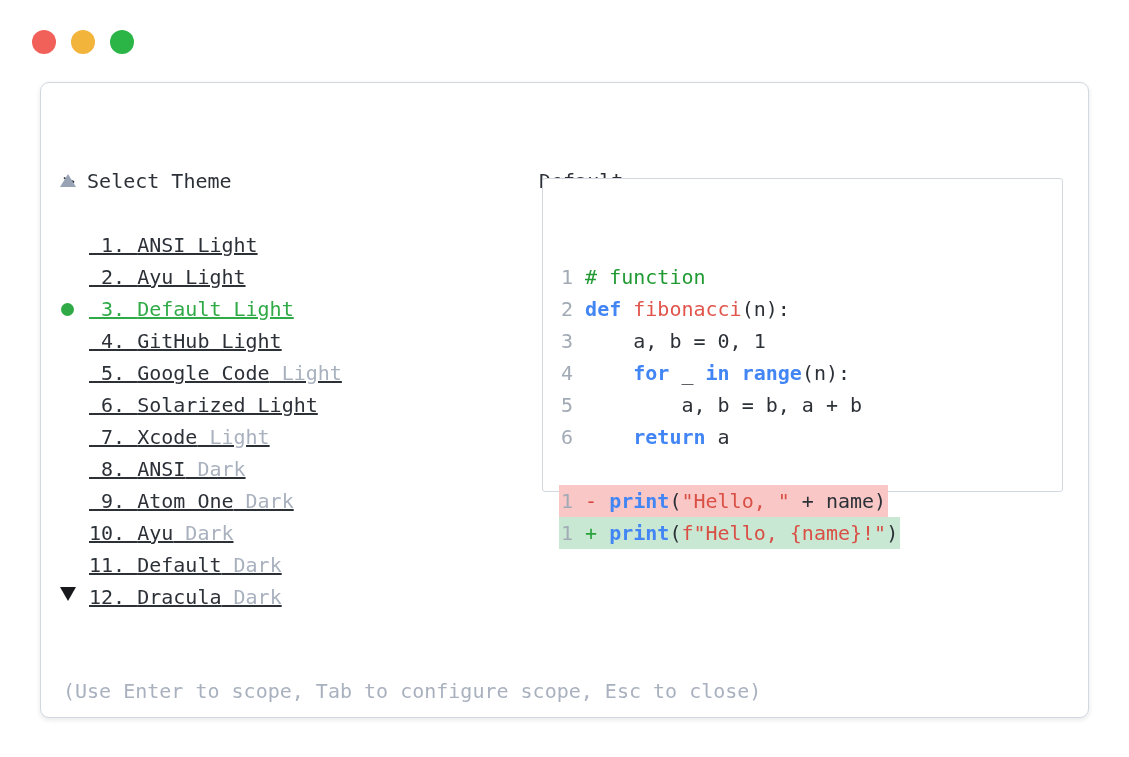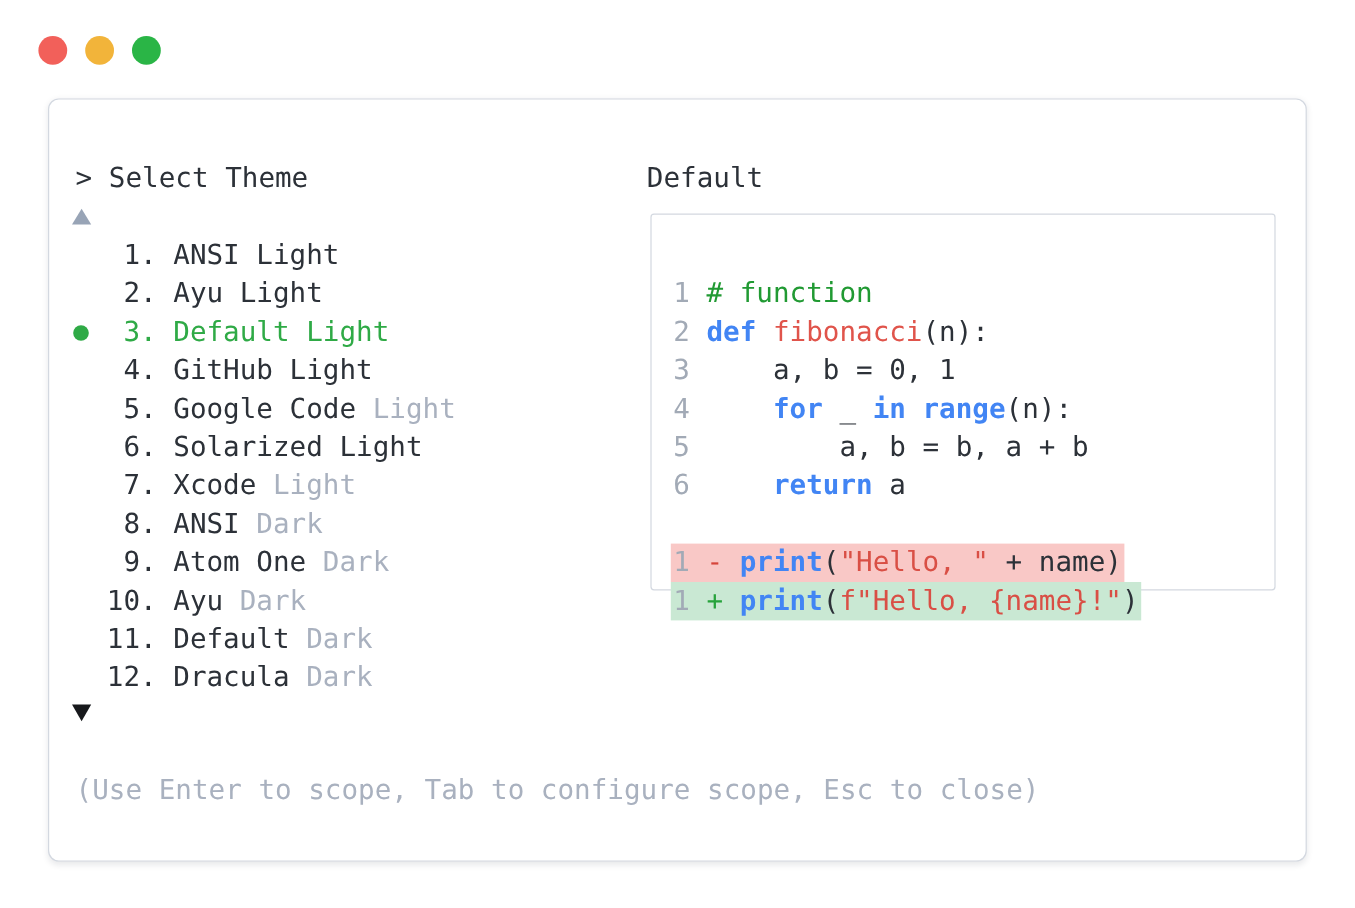--- a/index.html
+++ b/index.html
@@ -8,38 +8,38 @@
   .stage { position:relative; width:1129px; height:757px; background:#ffffff; overflow:hidden; }
 
   .traffic-lights { position:absolute; left:32px; top:30px; display:flex; gap:15px; }
   .light { width:24px; height:24px; border-radius:50%; }
 
   .window {
     position:absolute; left:40px; top:82px; width:1049px; height:636px;
     background:#ffffff; border:1.5px solid var(--border,#d3d8e0); border-radius:9px;
     box-shadow:0 2px 5px rgba(20,30,50,0.10);
   }
-  .mono { font-size:23px; line-height:32px; white-space:pre; }
+  .mono { font-size:20px; line-height:32px; white-space:pre;margin-top:32px; }
 
   .prompt { position:absolute; left:22px; top:50px; color:var(--ink); }
   .preview-title { position:absolute; left:498px; top:50px; color:var(--ink); }
 
   .scroll-up {
     position:absolute; left:19px; top:91px; width:0; height:0;
     border-left:8px solid transparent; border-right:8px solid transparent;
     border-bottom:13px solid var(--arrow-up);
   }
   .scroll-down {
     position:absolute; left:19px; top:504px; width:0; height:0;
     border-left:8px solid transparent; border-right:8px solid transparent;
     border-top:14px solid var(--arrow-down);
   }
 
   .theme-list { position:absolute; left:48px; top:114px; }
-  .theme-row { position:relative; height:32px; color:var(--ink); }
+  .theme-row { position:relative; height:32px; color:var(--ink);text-decoration:underline; }
   .theme-row .muted { color:var(--muted); }
   .theme-row.selected, .theme-row.selected .muted { color:var(--green); }
   .sel-dot {
     position:absolute; left:-28px; top:10px; width:13px; height:13px;
     border-radius:50%; background:var(--green);
   }
 
   .footer { position:absolute; left:22px; top:560px; color:var(--muted); }
 
   .preview-box {

